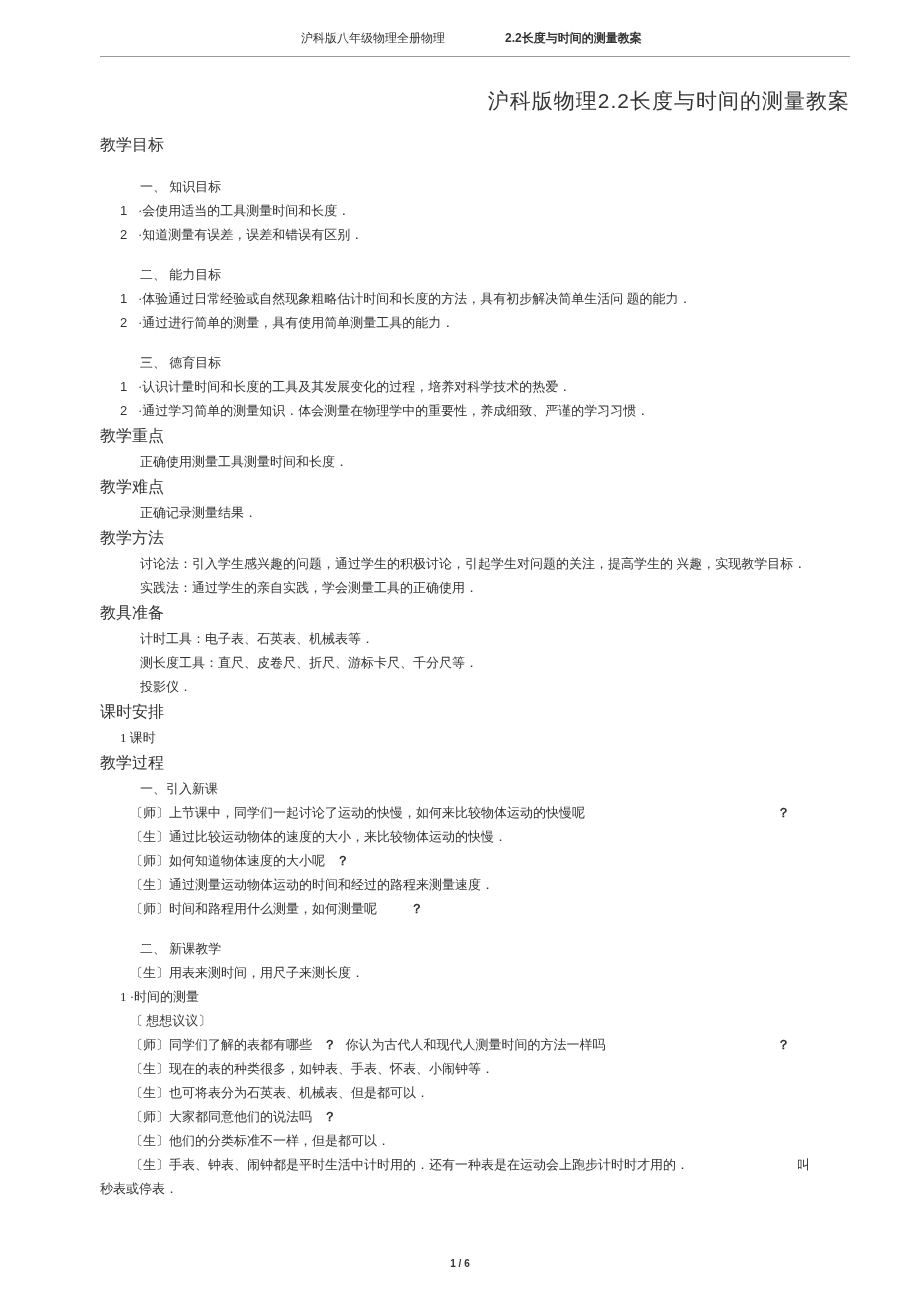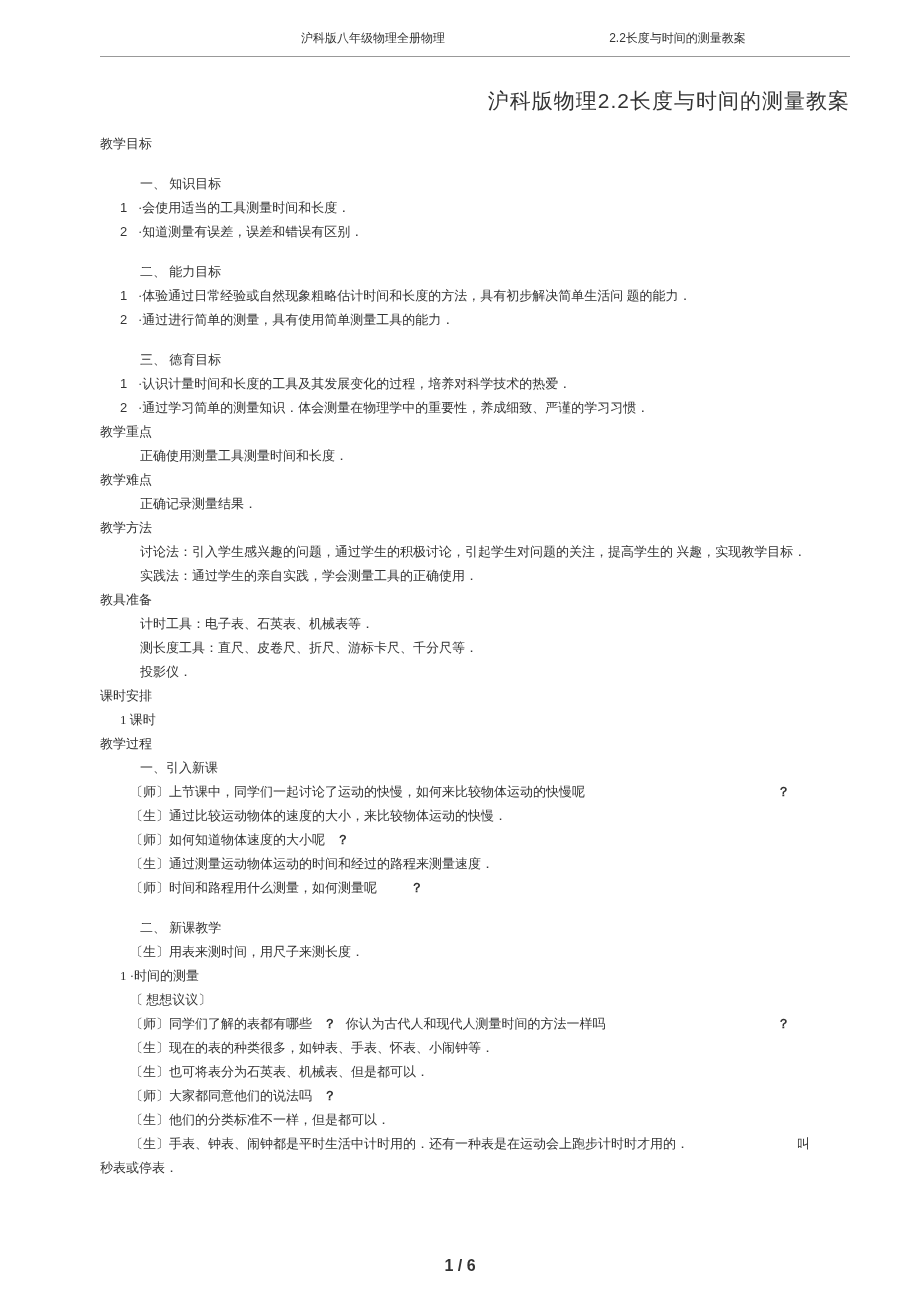--- a/index.html
+++ b/index.html
@@ -24,40 +24,41 @@
       margin-bottom: 30px;
       font-size: 12px;
     }
     .header-left {
       flex: 1;
       text-align: right;
       padding-right: 50px;
     }
     .header-right {
       flex: 1;
-      text-align: center;
+      text-align: left;
       padding-left: 10px;
+      font-weight: bold;
     }
     .header-num {
       font-family: Arial, sans-serif;
     }
     h1 {
       text-align: right;
       font-size: 21px;
       font-weight: normal;
       margin-bottom: 20px;
       letter-spacing: 1px;
     }
     .h1-num {
       font-family: Arial, sans-serif;
     }
     .section-label {
       margin-top: 6px;
       margin-bottom: 6px;
-      font-size: 13px;
+      font-size: 16px;
     }
     .sub-label {
       margin-left: 40px;
       margin-top: 22px;
       margin-bottom: 6px;
     }
     .num-item {
       margin-left: 20px;
       margin-top: 6px;
       margin-bottom: 6px;
@@ -88,26 +89,26 @@
       margin-left: 30px;
     }
     .qmark-far {
       font-family: Arial, sans-serif;
       font-weight: bold;
       float: right;
       margin-right: 60px;
     }
     .page-num {
       position: absolute;
-      bottom: 28px;
+      bottom: 34px;
       left: 50%;
       transform: translateX(-50%);
       font-family: Arial, sans-serif;
       font-weight: bold;
-      font-size: 16px;
+      font-size: 10px;
     }
     .clearfix::after {
       content: "";
       display: table;
       clear: both;
     }
     .continue-line {
       margin-left: 0;
       margin-top: 6px;
       margin-bottom: 6px;

